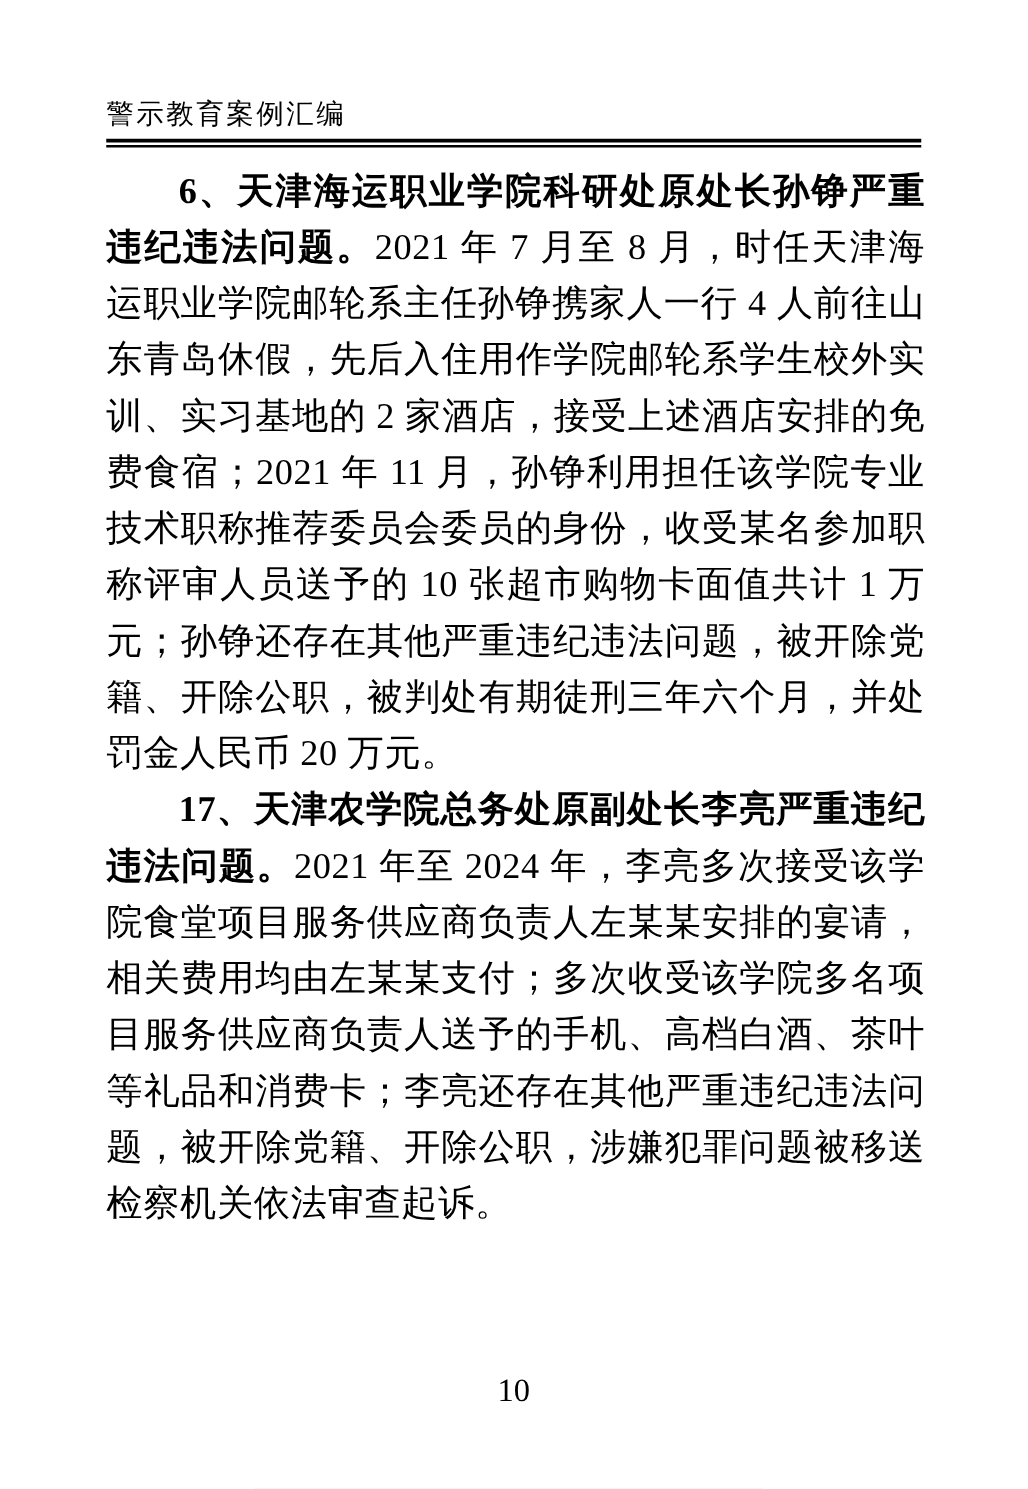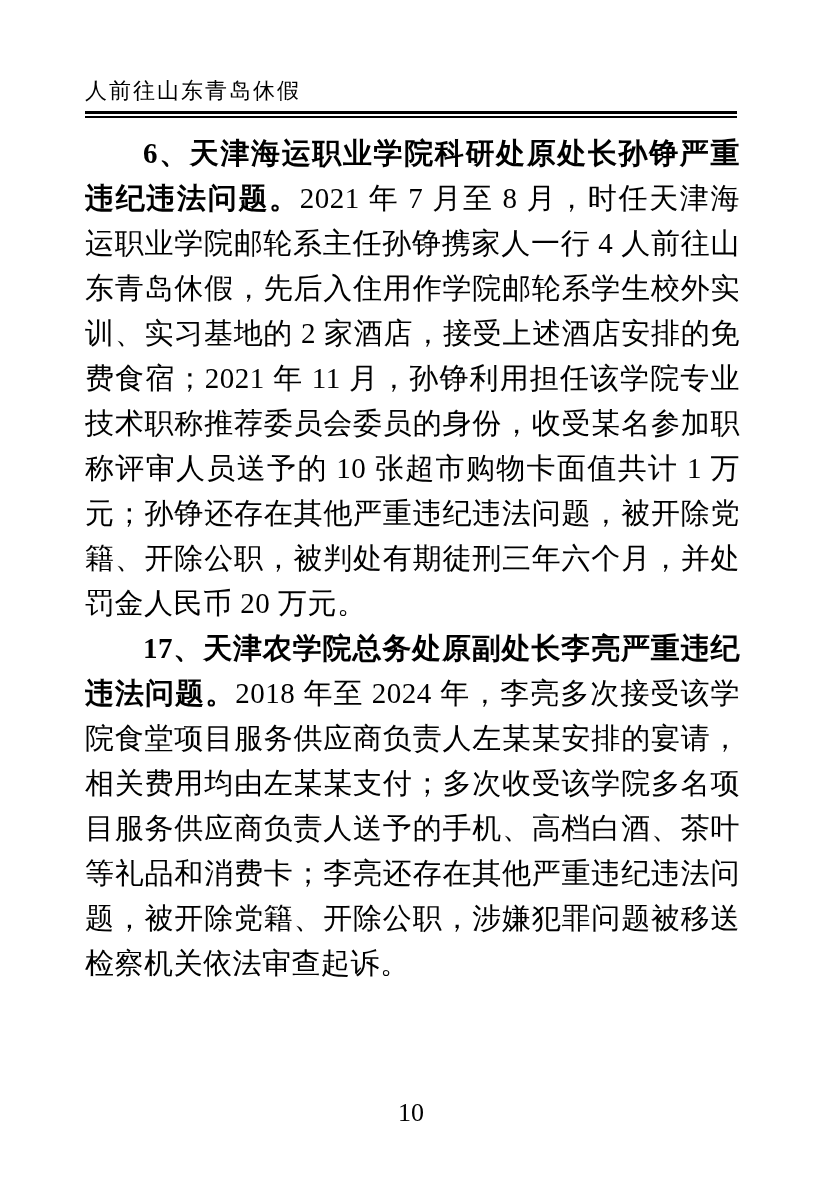--- a/index.html
+++ b/index.html
@@ -55,30 +55,30 @@
     font-size: 26px;
     line-height: 26px;
   }
 </style>
 </head>
 <body>
 
 <div class="page">
 
   <div class="doc-header">
-    <div class="header-title">人前往山东青岛休假</div>
+    <div class="header-title">警示教育案例汇编</div>
     <div class="header-rule">
       <div class="rule-thick"></div>
       <div class="rule-gap"></div>
       <div class="rule-thin"></div>
     </div>
   </div>
 
   <div class="doc-body">
     <p class="para indent"><span class="case-heading">6、天津海运职业学院科研处原处长孙铮严重违纪违法问题。</span><span class="case-body">2021 年 7 月至 8 月，时任天津海运职业学院邮轮系主任孙铮携家人一行 4 人前往山东青岛休假，先后入住用作学院邮轮系学生校外实训、实习基地的 2 家酒店，接受上述酒店安排的免费食宿；2021 年 11 月，孙铮利用担任该学院专业技术职称推荐委员会委员的身份，收受某名参加职称评审人员送予的 10 张超市购物卡面值共计 1 万元；孙铮还存在其他严重违纪违法问题，被开除党籍、开除公职，被判处有期徒刑三年六个月，并处罚金人民币 20 万元。</span></p>
-    <p class="para indent"><span class="case-heading">17、天津农学院总务处原副处长李亮严重违纪违法问题。</span><span class="case-body">2018 年至 2024 年，李亮多次接受该学院食堂项目服务供应商负责人左某某安排的宴请，相关费用均由左某某支付；多次收受该学院多名项目服务供应商负责人送予的手机、高档白酒、茶叶等礼品和消费卡；李亮还存在其他严重违纪违法问题，被开除党籍、开除公职，涉嫌犯罪问题被移送检察机关依法审查起诉。</span></p>
+    <p class="para indent"><span class="case-heading">17、天津农学院总务处原副处长李亮严重违纪违法问题。</span><span class="case-body">2021 年至 2024 年，李亮多次接受该学院食堂项目服务供应商负责人左某某安排的宴请，相关费用均由左某某支付；多次收受该学院多名项目服务供应商负责人送予的手机、高档白酒、茶叶等礼品和消费卡；李亮还存在其他严重违纪违法问题，被开除党籍、开除公职，涉嫌犯罪问题被移送检察机关依法审查起诉。</span></p>
   </div>
 
   <div class="doc-footer">
     <span class="page-number">10</span>
   </div>
 
 </div>
 
 </body></html>

